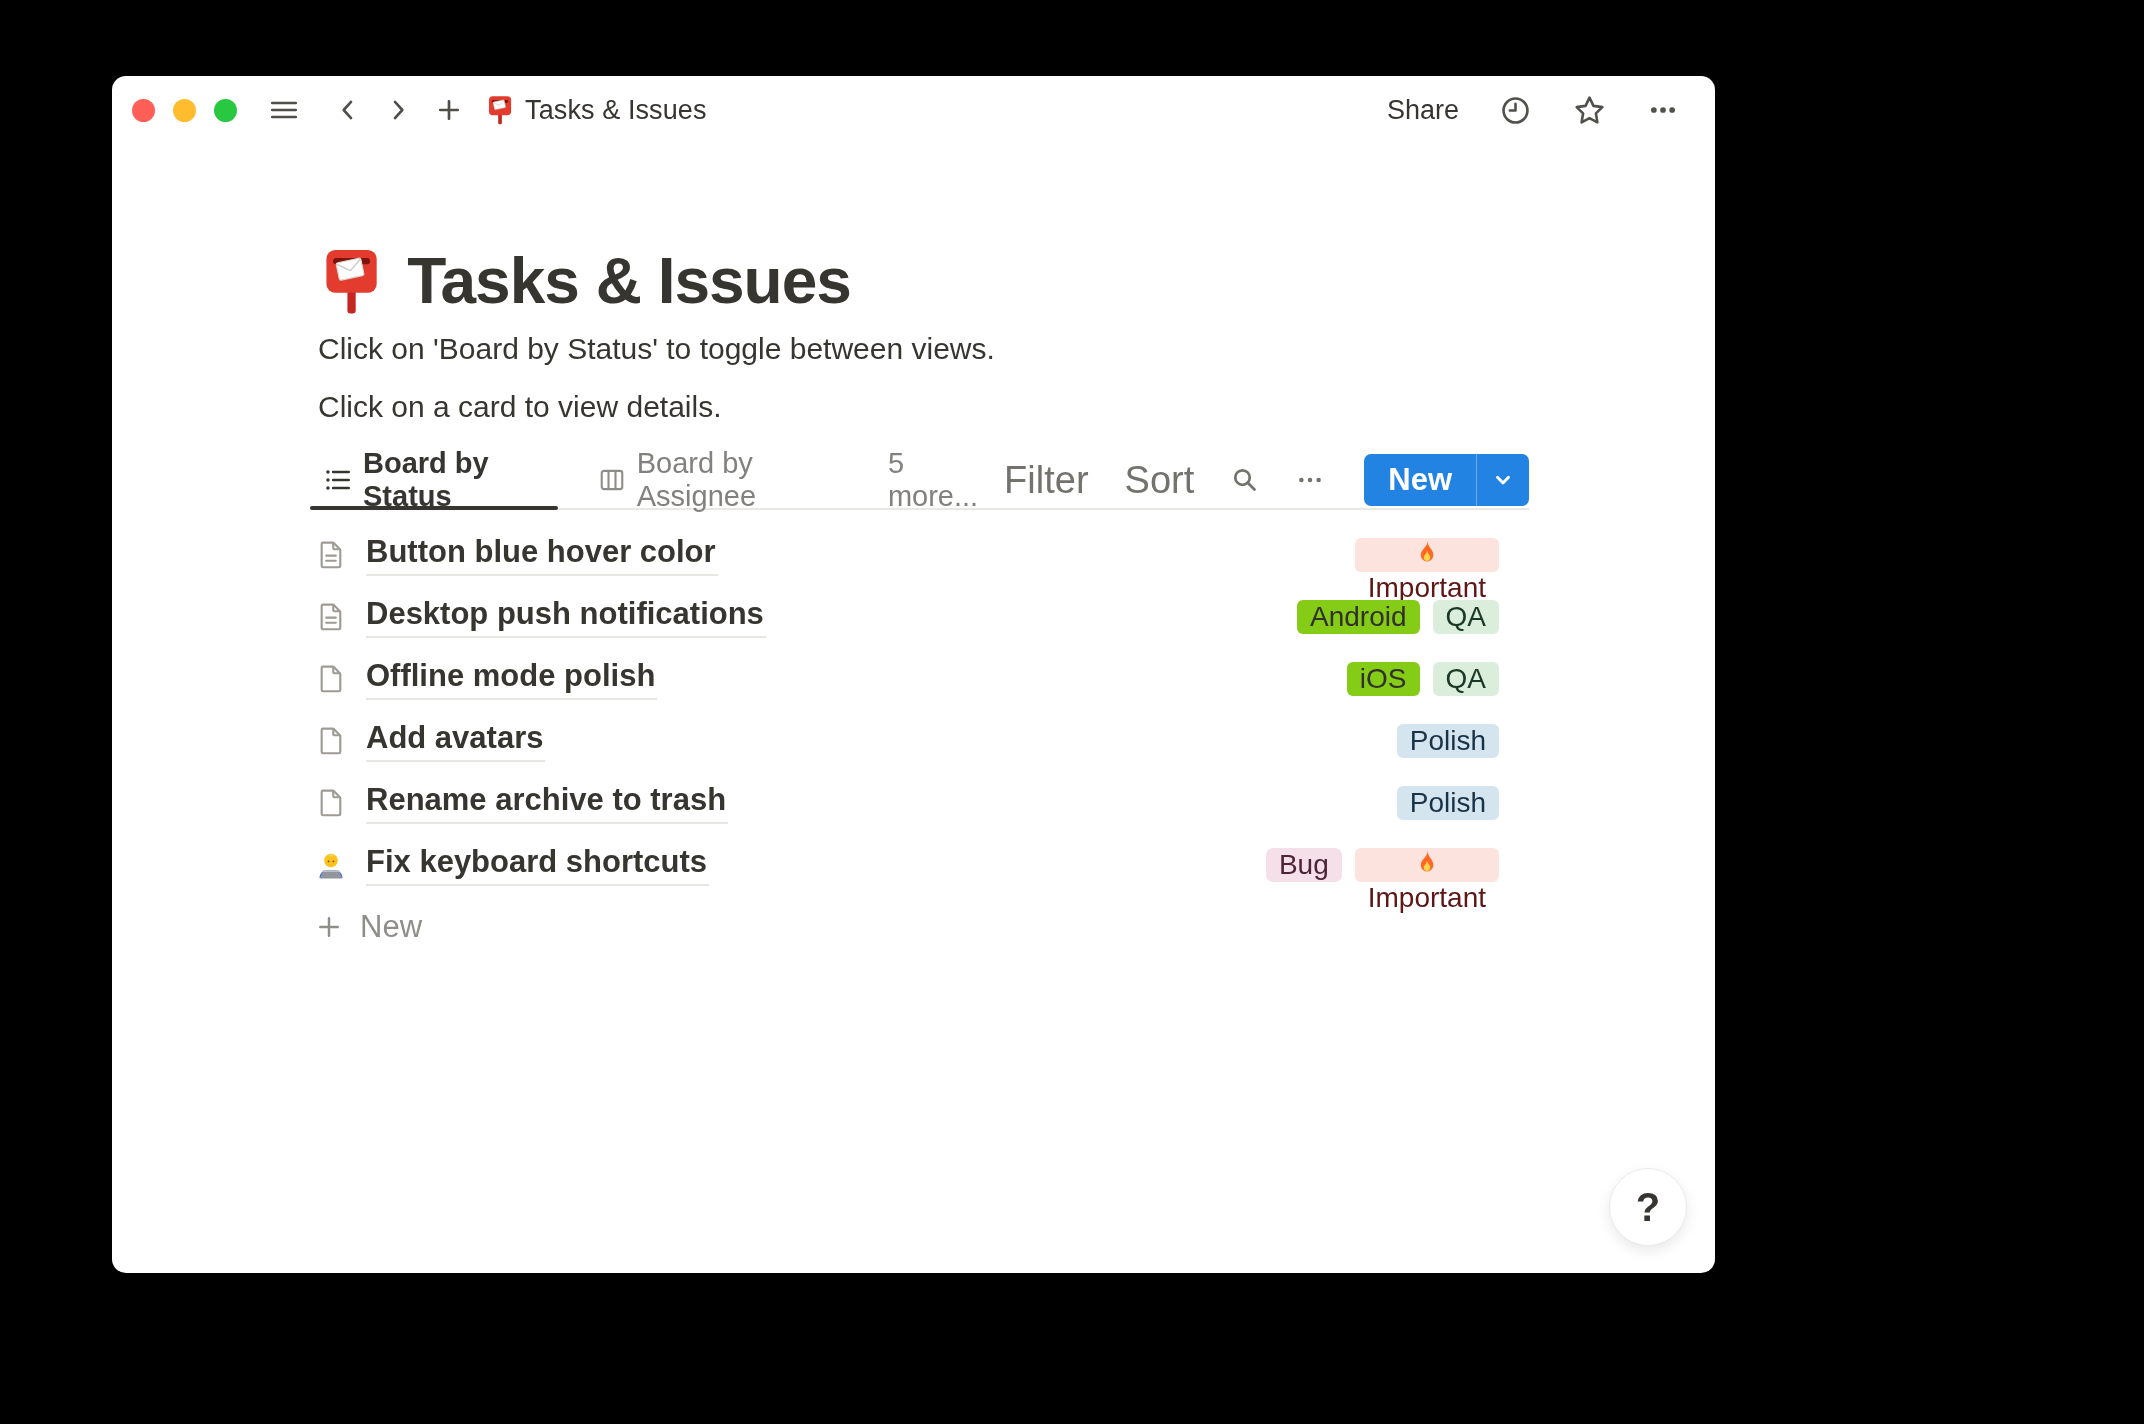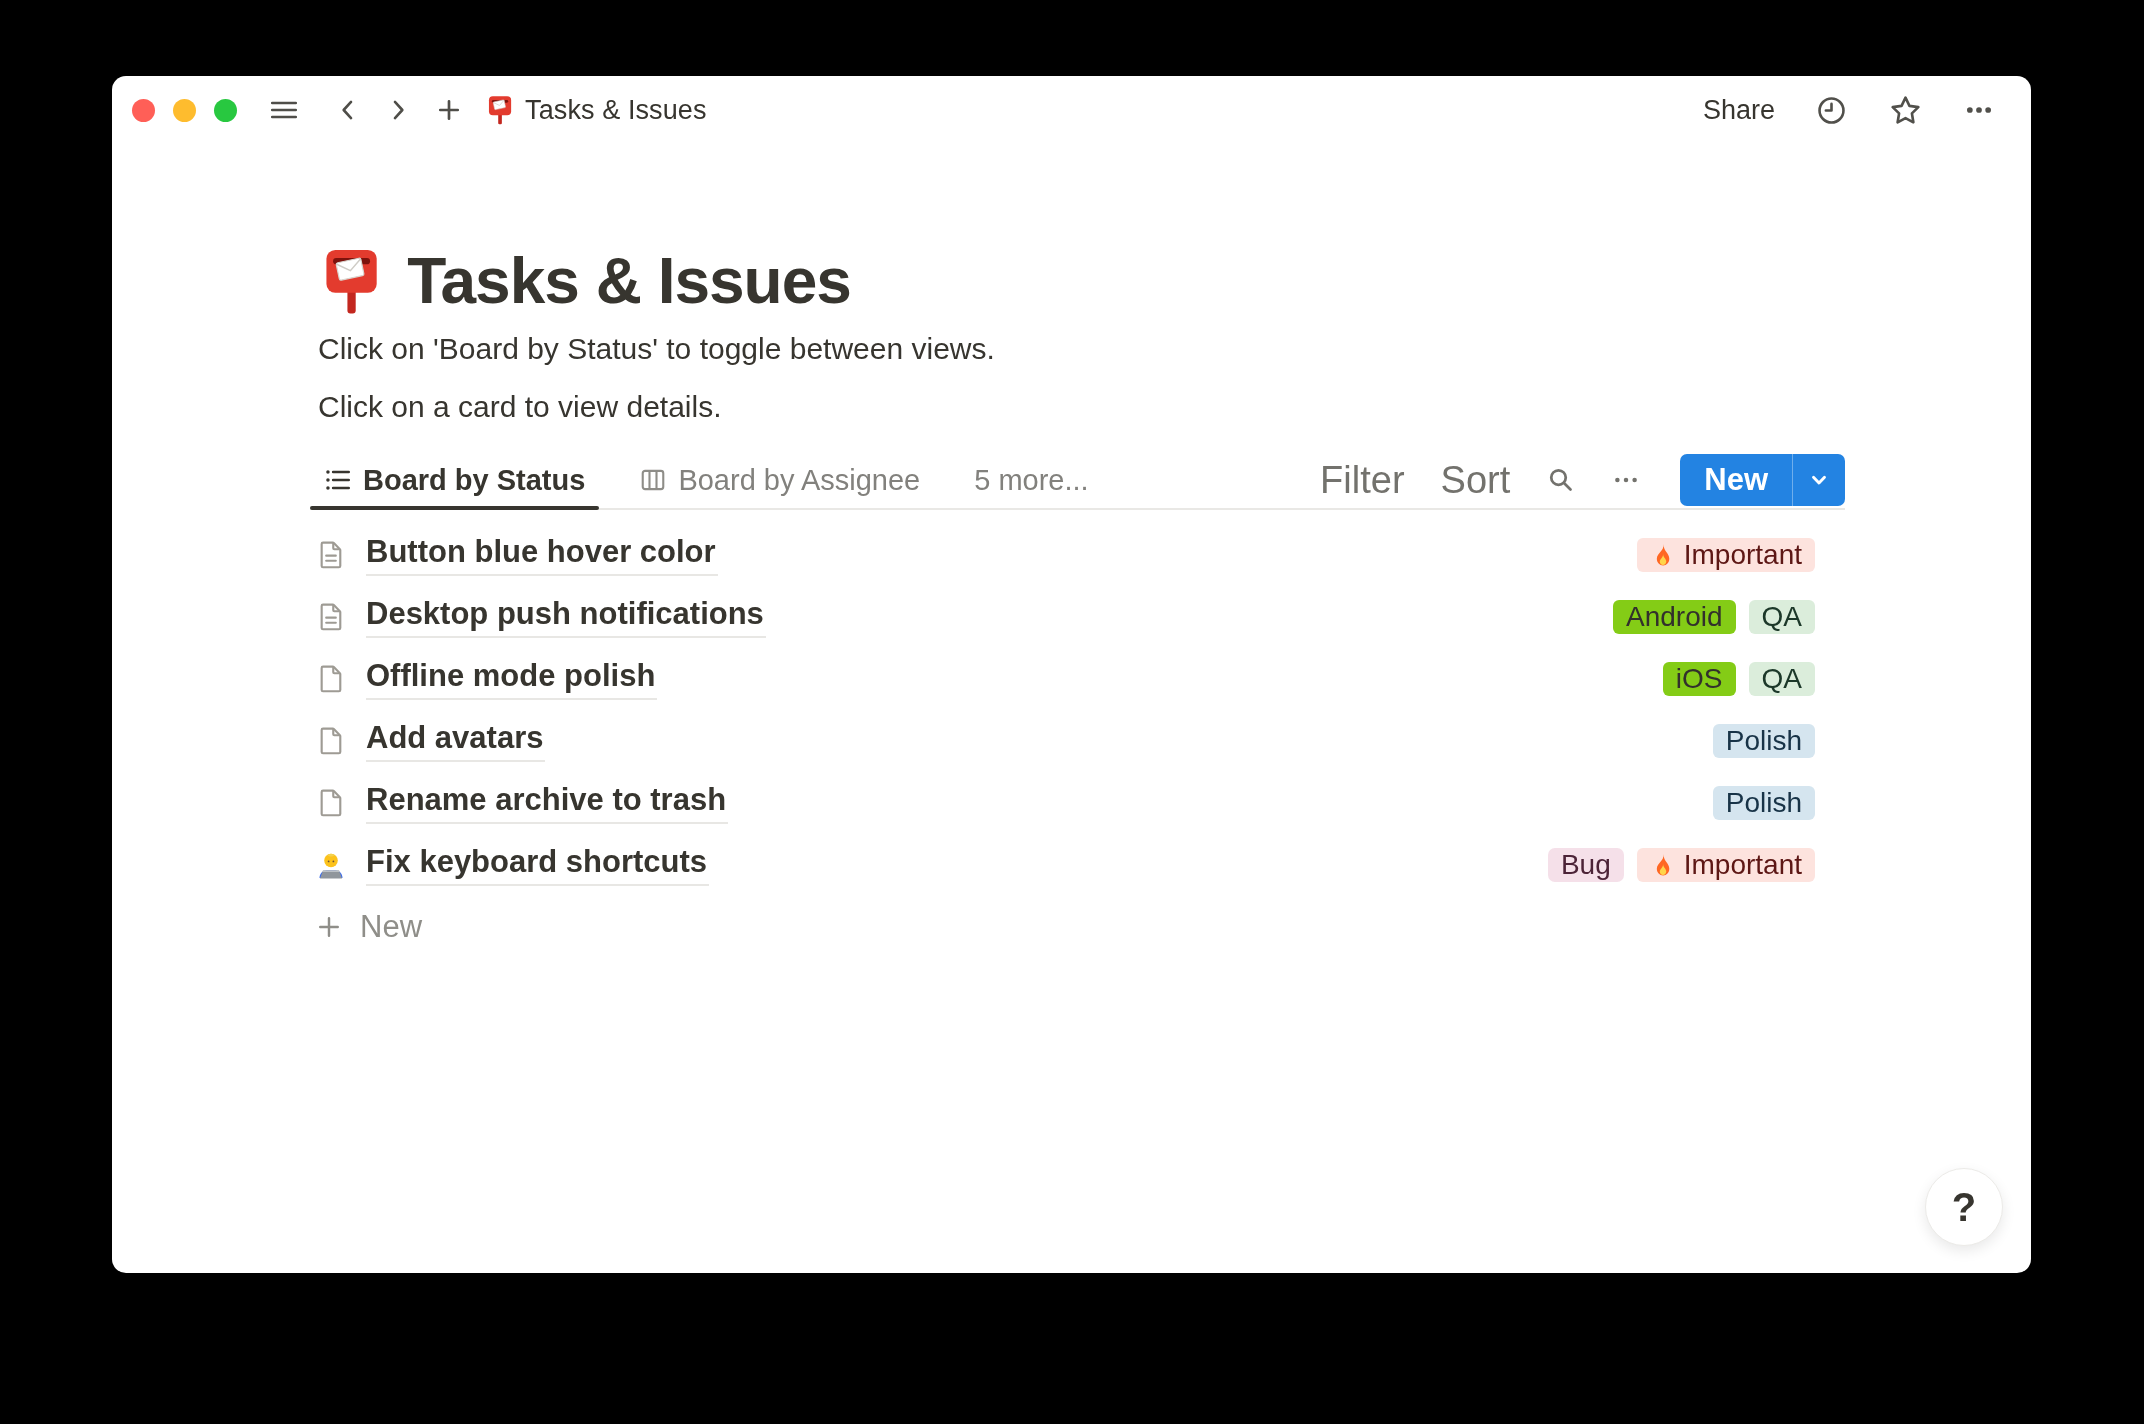--- a/index.html
+++ b/index.html
@@ -1,18 +1,18 @@
 <!DOCTYPE html>
 <html><head>
 <meta charset="utf-8">
 <style>
   * { margin:0; padding:0; box-sizing:border-box; }
   html,body { width:2144px; height:1424px; background:#000; overflow:hidden;
               font-family:"Liberation Sans","DejaVu Sans",sans-serif; }
-  .window { position:absolute; left:112px; top:76px; width:1919px; height:1197px;
+  .window { position:absolute; left:112px; top:76px; width:1603px; height:1197px;
             background:#fff; border-radius:14px; overflow:hidden;
             box-shadow:0 24px 70px rgba(0,0,0,.55); }
 
   
   .titlebar { height:68px; display:flex; align-items:center; padding:0 36px 0 20px; }
   .lights { display:flex; gap:18px; }
   .light { width:23px; height:23px; border-radius:50%; display:inline-block; }
   .light.red { background:#FF5F57; } .light.yellow { background:#FEBC2E; } .light.green { background:#28C840; }
   .tb-icon { display:inline-flex; align-items:center; justify-content:center; cursor:default; }
   .tb-icon svg { display:block; }
@@ -51,21 +51,21 @@
 
   
   .list { margin-top:14px; }
   .row { height:62px; display:flex; align-items:center; padding:0 30px 0 5px; }
   .row-icon { width:32px; display:inline-flex; margin-right:19px; flex:none; }
   .row-title { font-size:31px; font-weight:600; color:#37352F; padding:0 2px 4px 0;
                border-bottom:2.5px solid #E8E7E4; line-height:36px; }
   .row-tags { margin-left:auto; display:flex; gap:13px; }
   .tag { height:34px; padding:0 13px; border-radius:6px; font-size:28px; display:flex;
          align-items:center; gap:8px; white-space:nowrap; }
-  .tag-red   { background:#FDE3DE; color:#5D1715; }
+  .tag-red   { background:#FDE3DE; color:#5D1715;flex-direction:column; }
   .tag-gray  { background:#84cc16; color:#32302C; }
   .tag-green { background:#DBEDDB; color:#1C3829; }
   .tag-blue  { background:#D5E5EF; color:#183347; }
   .tag-pink  { background:#F5E0E9; color:#4C2337;border-radius:7px; }
   .tag .flame { display:inline-flex; }
 
   .new-row { height:62px; display:flex; align-items:center; gap:17px; padding-left:5px;
              color:#8F8E89; font-size:31px; }
 
   .help-btn { position:absolute; right:28px; bottom:27px; width:78px; height:78px; border-radius:50%;

